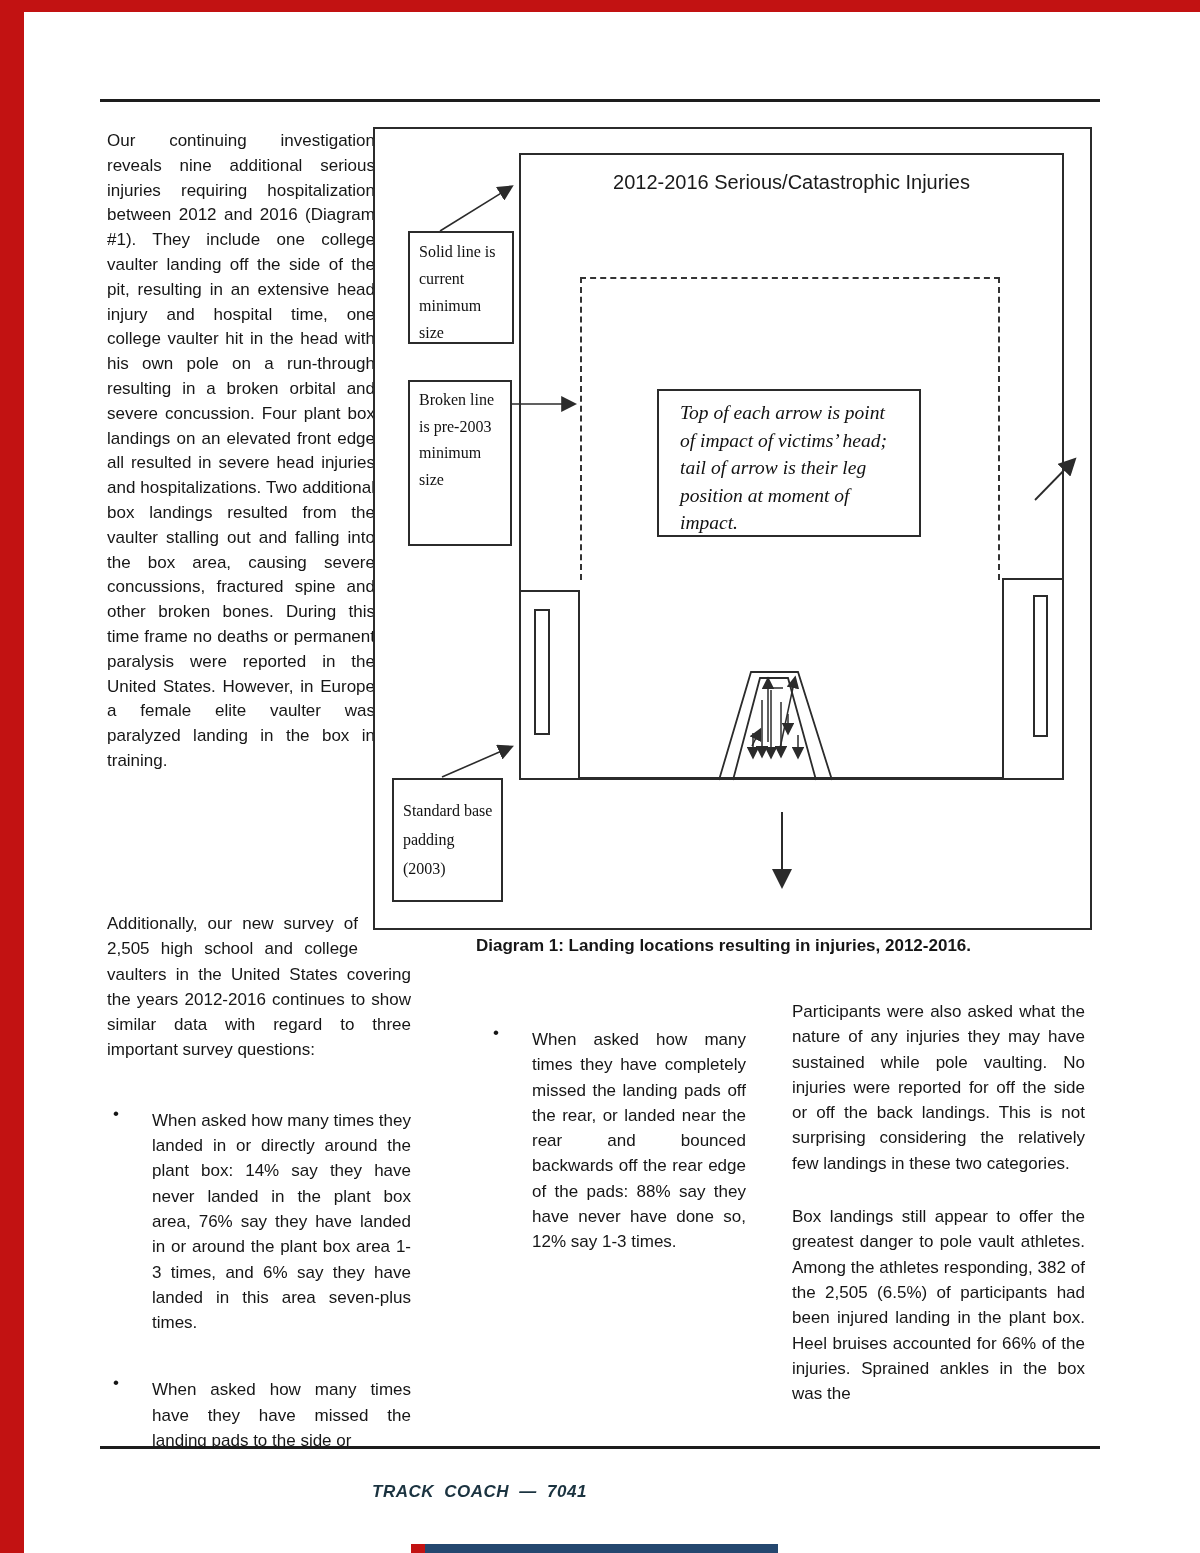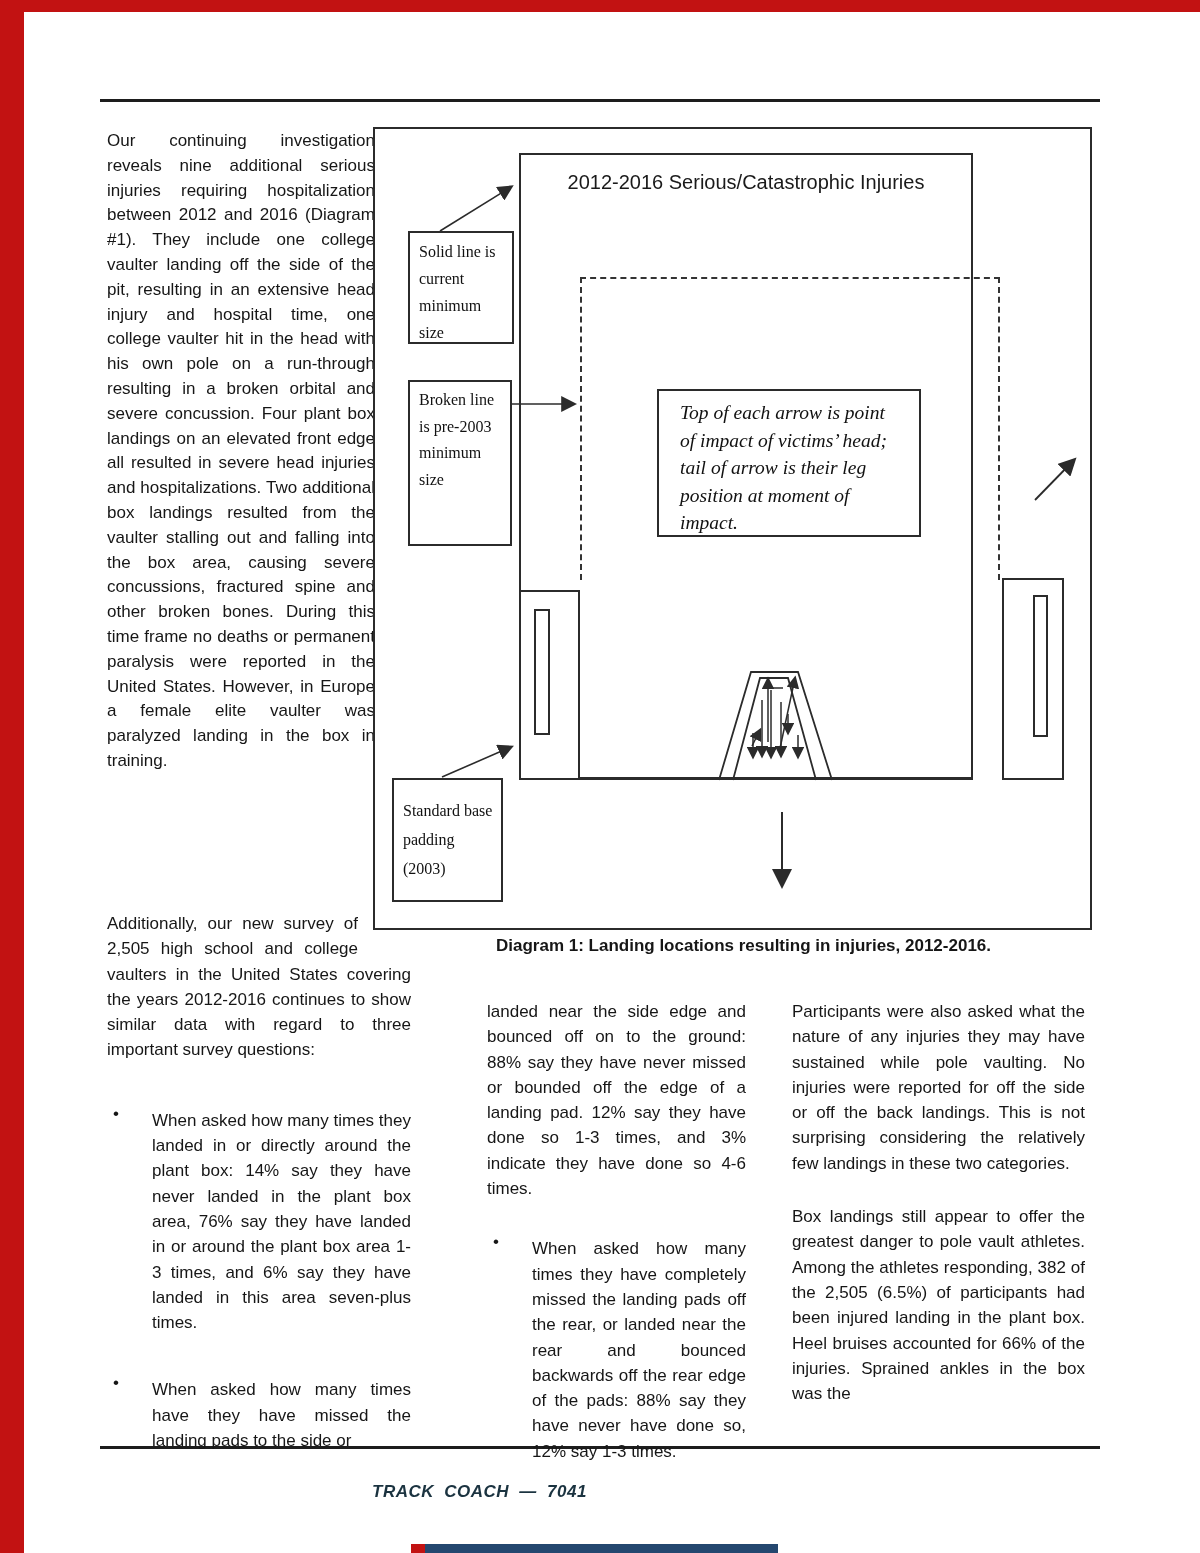--- a/index.html
+++ b/index.html
@@ -22,30 +22,30 @@
   .col2{left:480px;top:992px;width:273px;}
   .col3{left:785px;top:992px;width:307px;}
   .col .body-text{line-height:25.3px;}
   .float-spacer{float:right;width:60px;height:26px;}
   .bullet-row{display:flex;margin-top:28px;}
   .bullet-row.first{margin-top:38px;}
   .bullet-cell{width:45px;flex:0 0 45px;padding-left:13px;box-sizing:border-box;font-size:17px;line-height:25.3px;}
   .bullet-row .body-text{flex:1;}
   .para-gap{margin-top:28px;}
   
-  .caption{position:absolute;left:384px;top:936px;width:719px;text-align:center;
+  .caption{position:absolute;left:364px;top:936px;width:719px;text-align:center;
            font-size:17px;font-weight:bold;}
   .footer{position:absolute;left:0;top:1482px;width:959px;text-align:center;
           font-size:17px;font-weight:bold;font-style:italic;color:#1b3340;
           letter-spacing:.5px;word-spacing:5px;}
   
   .diagram{position:absolute;left:373px;top:127px;width:719px;height:803px;
            border:2px solid #2b2b2b;box-sizing:border-box;background:#fff;}
   .diagram *{box-sizing:border-box;}
-  .solid-box{position:absolute;left:144px;top:24px;width:454px;height:627px;
+  .solid-box{position:absolute;left:144px;top:24px;width:545px;height:627px;
              border:2px solid #2b2b2b;border-bottom-width:3px;background:#fff;}
   .diagram-title{margin-top:16px;text-align:center;font-size:20px;color:#1a1a1a;}
   .dashed-box{position:absolute;left:205px;top:148px;width:420px;height:303px;
               border:2px dashed #333;border-bottom:none;}
   .pad{position:absolute;border:2px solid #2b2b2b;background:#fff;}
   .pad-left{left:144px;top:461px;width:61px;height:190px;}
   .pad-right{left:627px;top:449px;width:62px;height:202px;}
   .pad-slot{position:absolute;border:2px solid #2b2b2b;background:#fff;}
   .pad-left .pad-slot{left:13px;top:17px;width:16px;height:126px;}
   .pad-right .pad-slot{left:29px;top:15px;width:15px;height:142px;}
@@ -143,21 +143,20 @@
       <span class="bullet-cell">•</span>
       <p class="body-text">When asked how many times they landed in or directly around the plant box: 14% say they have never landed in the plant box area, 76% say they have landed in or around the plant box area 1-3 times, and 6% say they have landed in this area seven-plus times.</p>
     </div>
     <div class="bullet-row">
       <span class="bullet-cell">•</span>
       <p class="body-text">When asked how many times have they have missed the landing pads to the side or</p>
     </div>
   </div>
 
   <div class="col col2">
-    <p class="body-text">landed near the side edge and bounced off on to the ground: 88% say they have never missed or bounded off the edge of a landing pad. 12% say they have done so 1-3 times, and 3% indicate they have done so 4-6 times.</p>
     <div class="bullet-row">
       <span class="bullet-cell">•</span>
       <p class="body-text">When asked how many times they have completely missed the landing pads off the rear, or landed near the rear and bounced backwards off the rear edge of the pads: 88% say they have never have done so, 12% say 1-3 times.</p>
     </div>
   </div>
 
   <div class="col col3">
     <p class="body-text">Participants were also asked what the nature of any injuries they may have sustained while pole vaulting. No injuries were reported for off the side or off the back landings. This is not surprising considering the relatively few landings in these two categories.</p>
     <p class="body-text para-gap">Box landings still appear to offer the greatest danger to pole vault athletes. Among the athletes responding, 382 of the 2,505 (6.5%) of participants had been injured landing in the plant box. Heel bruises accounted for 66% of the injuries. Sprained ankles in the box was the</p>
   </div>

